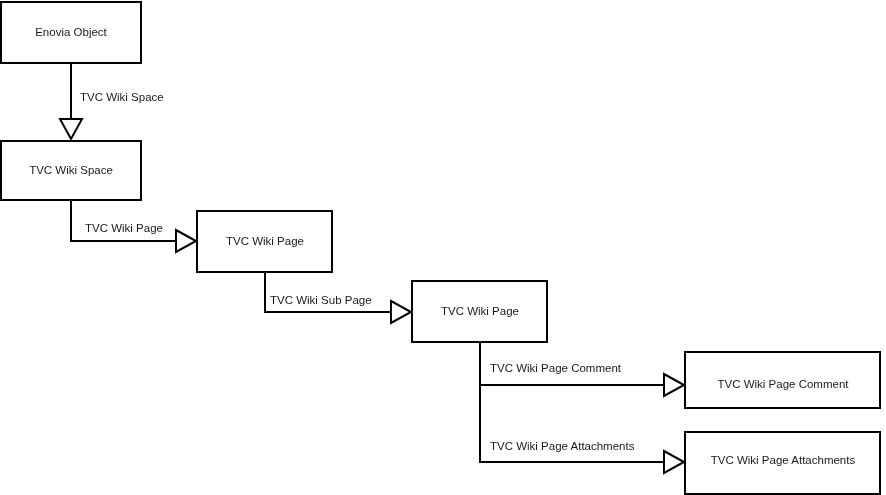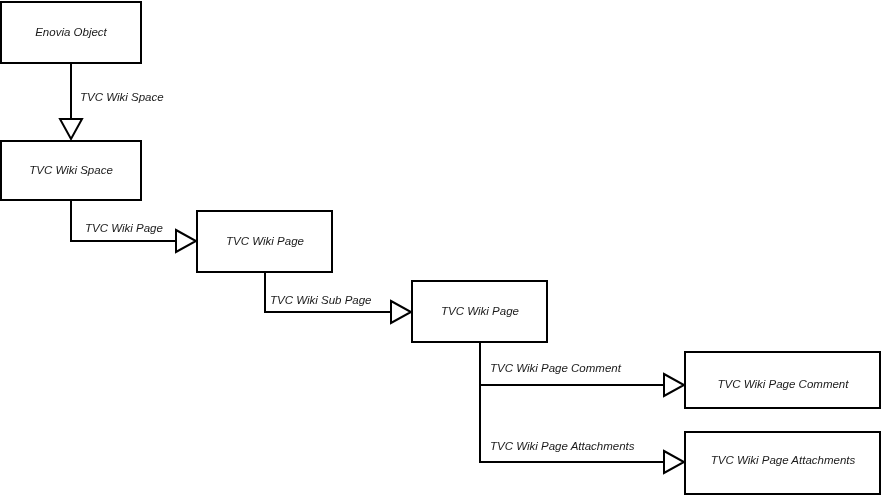--- a/index.html
+++ b/index.html
@@ -9,21 +9,20 @@
   }
   body {
     font-family: "Liberation Sans", sans-serif;
   }
   #diagram-canvas {
     position: relative;
     width: 886px;
     height: 495px;
     background: #ffffff;
     overflow: hidden;
-    font-style: italic;
   }
   svg.diagram-svg {
     position: absolute;
     top: 0;
     left: 0;
     width: 886px;
     height: 495px;
     display: block;
   }
   .node-box {

